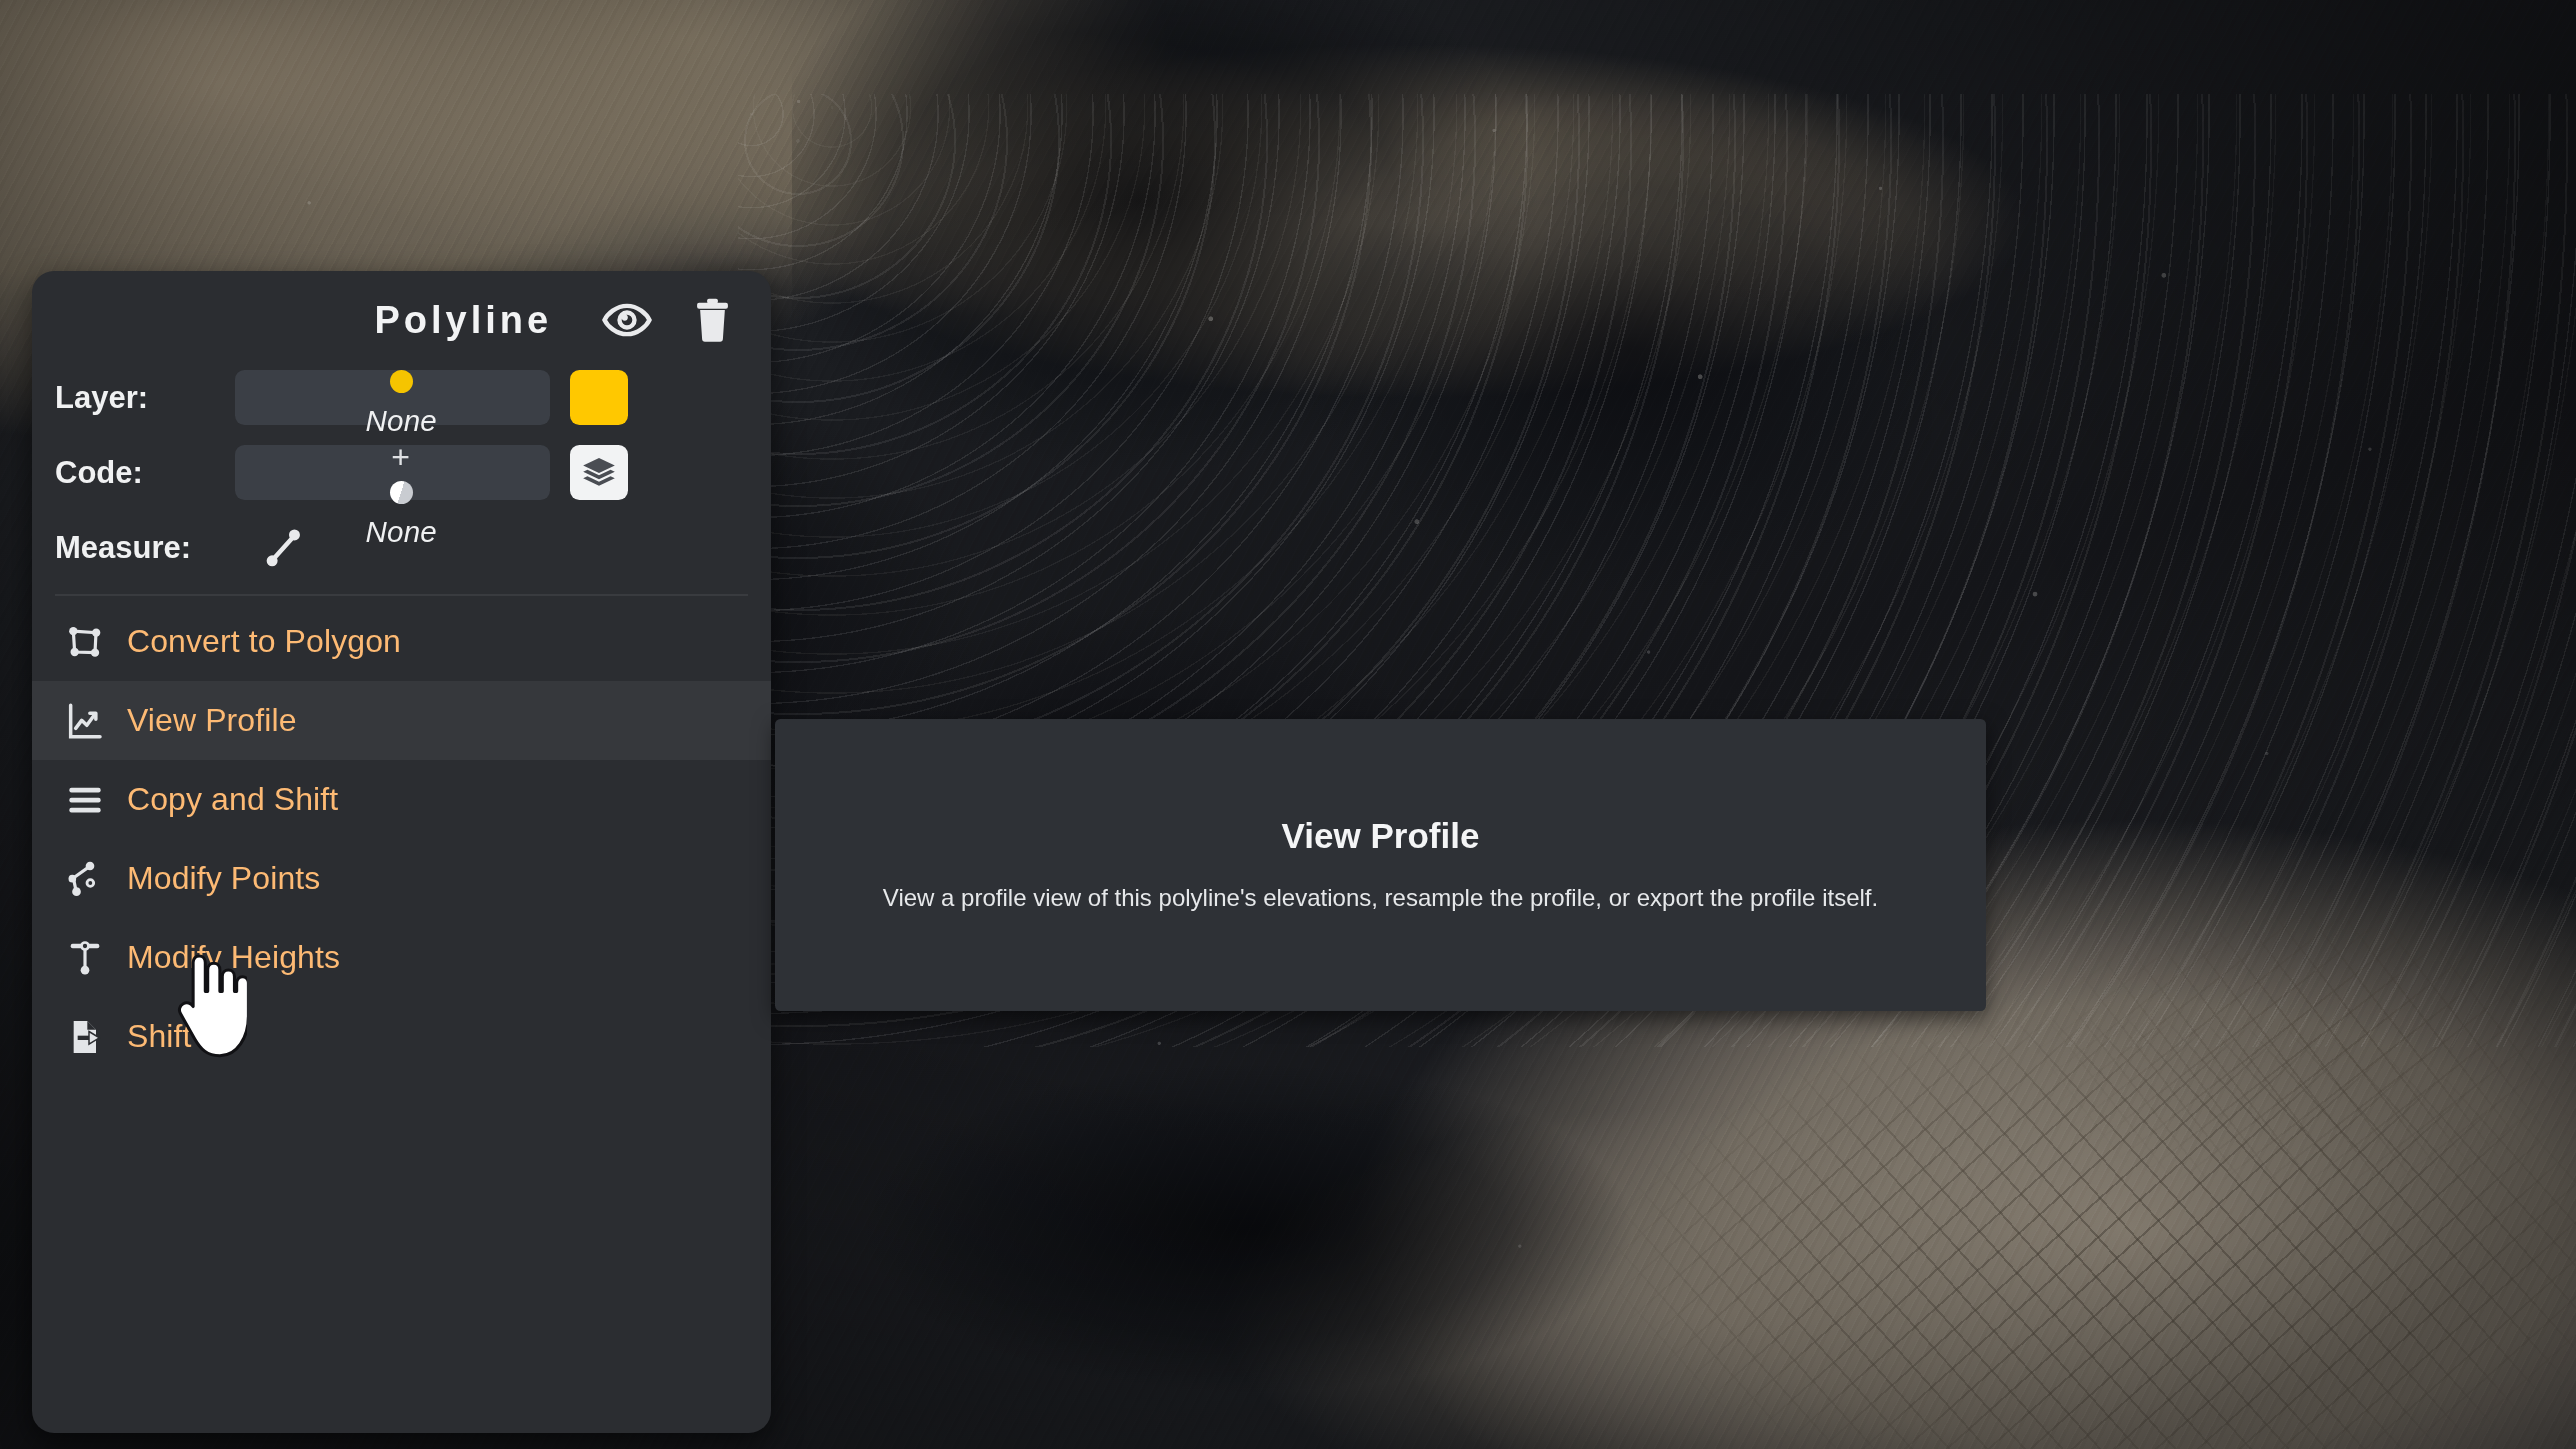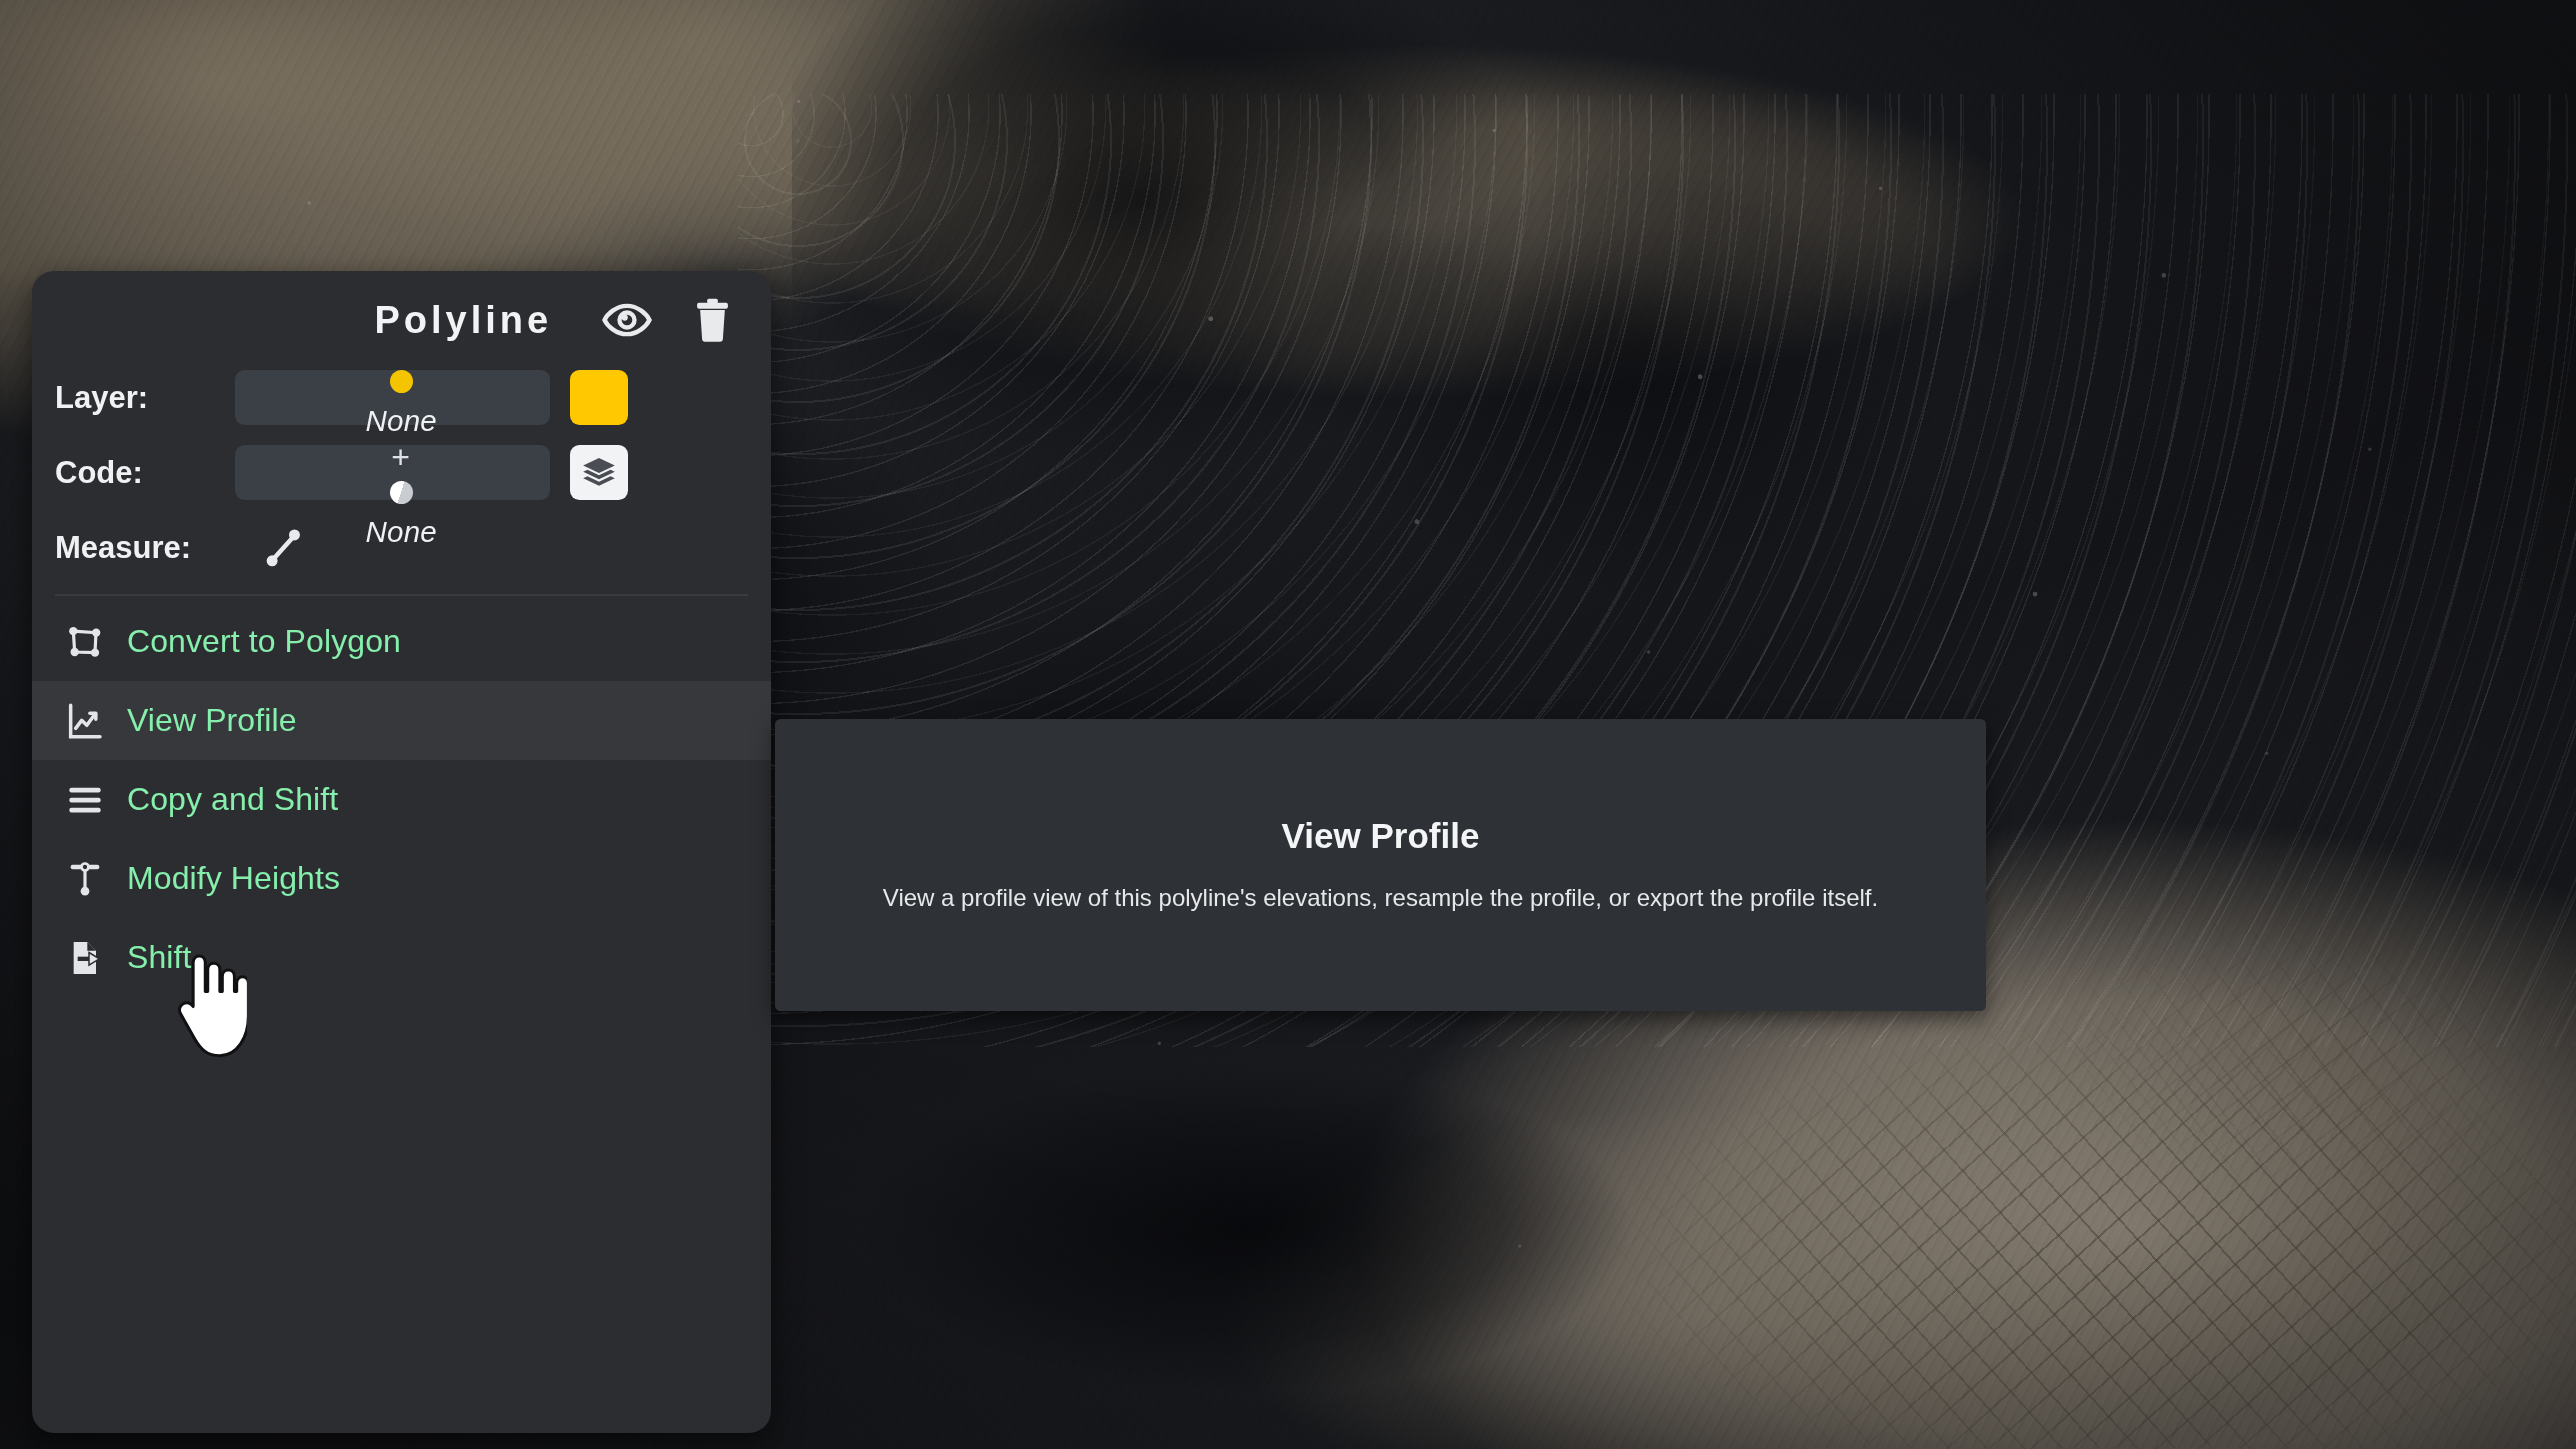--- a/index.html
+++ b/index.html
@@ -235,21 +235,21 @@
     padding-left: 31px;
     gap: 20px;
     cursor: pointer;
   }
   .menu-item.active { background: rgba(255,255,255,0.055); }
   .mi-icon {
     width: 44px; height: 44px; flex: none;
     display: flex; align-items: center; justify-content: center;
   }
   .mi-label {
-    font-size: 32px; font-weight: 400; color: #86efac;
+    font-size: 32px; font-weight: 400; color: #fdba74;
     letter-spacing: 0.1px;
   }
 
   
   #tooltip {
     position: absolute;
     left: 775px; top: 719px;
     width: 1211px; height: 292px;
     background: #2e3136;
     border-radius: 5.4px;
@@ -388,20 +388,33 @@
       <span class="mi-icon">
         <svg width="40" height="40" viewBox="0 0 24 24" fill="none">
           <rect x="2.6" y="4.6" width="18.8" height="2.9" rx="1.3" fill="#e3e5e8"></rect>
           <rect x="2.6" y="10.6" width="18.8" height="2.9" rx="1.3" fill="#e3e5e8"></rect>
           <rect x="2.6" y="16.6" width="18.8" height="2.9" rx="1.3" fill="#e3e5e8"></rect>
         </svg>
       </span>
       <span class="mi-label">Copy and Shift</span>
     </div>
 
+    <div class="menu-item">
+      <span class="mi-icon">
+        <svg width="40" height="40" viewBox="0 0 24 24" fill="none">
+          <path d="M5 11.4 14.6 4.6" stroke="#e3e5e8" stroke-width="1.9" stroke-linecap="round"></path>
+          <path d="M5.2 12.2 6.6 19" stroke="#e3e5e8" stroke-width="1.9" stroke-linecap="round"></path>
+          <circle cx="15" cy="4.2" r="2.6" fill="#e3e5e8"></circle>
+          <circle cx="4.4" cy="11.8" r="2.3" fill="#e3e5e8"></circle>
+          <circle cx="6.9" cy="19.6" r="2.6" fill="#e3e5e8"></circle>
+          <circle cx="15.2" cy="14.4" r="2.0" stroke="#e3e5e8" stroke-width="1.7" fill="none"></circle>
+        </svg>
+      </span>
+      <span class="mi-label">Modify Points</span>
+    </div>
 
     <div class="menu-item">
       <span class="mi-icon">
         <svg width="40" height="40" viewBox="0 0 24 24" fill="none">
           <rect x="3.4" y="3.4" width="17.2" height="2.7" rx="1.2" fill="#e3e5e8"></rect>
           <path d="M12 5.4v13.2" stroke="#e3e5e8" stroke-width="1.9" stroke-linecap="round"></path>
           <circle cx="12" cy="4.8" r="2.1" stroke="#e3e5e8" stroke-width="1.6" fill="#2b2d31"></circle>
           <circle cx="12" cy="19.3" r="2.6" fill="#e3e5e8"></circle>
         </svg>
       </span>

